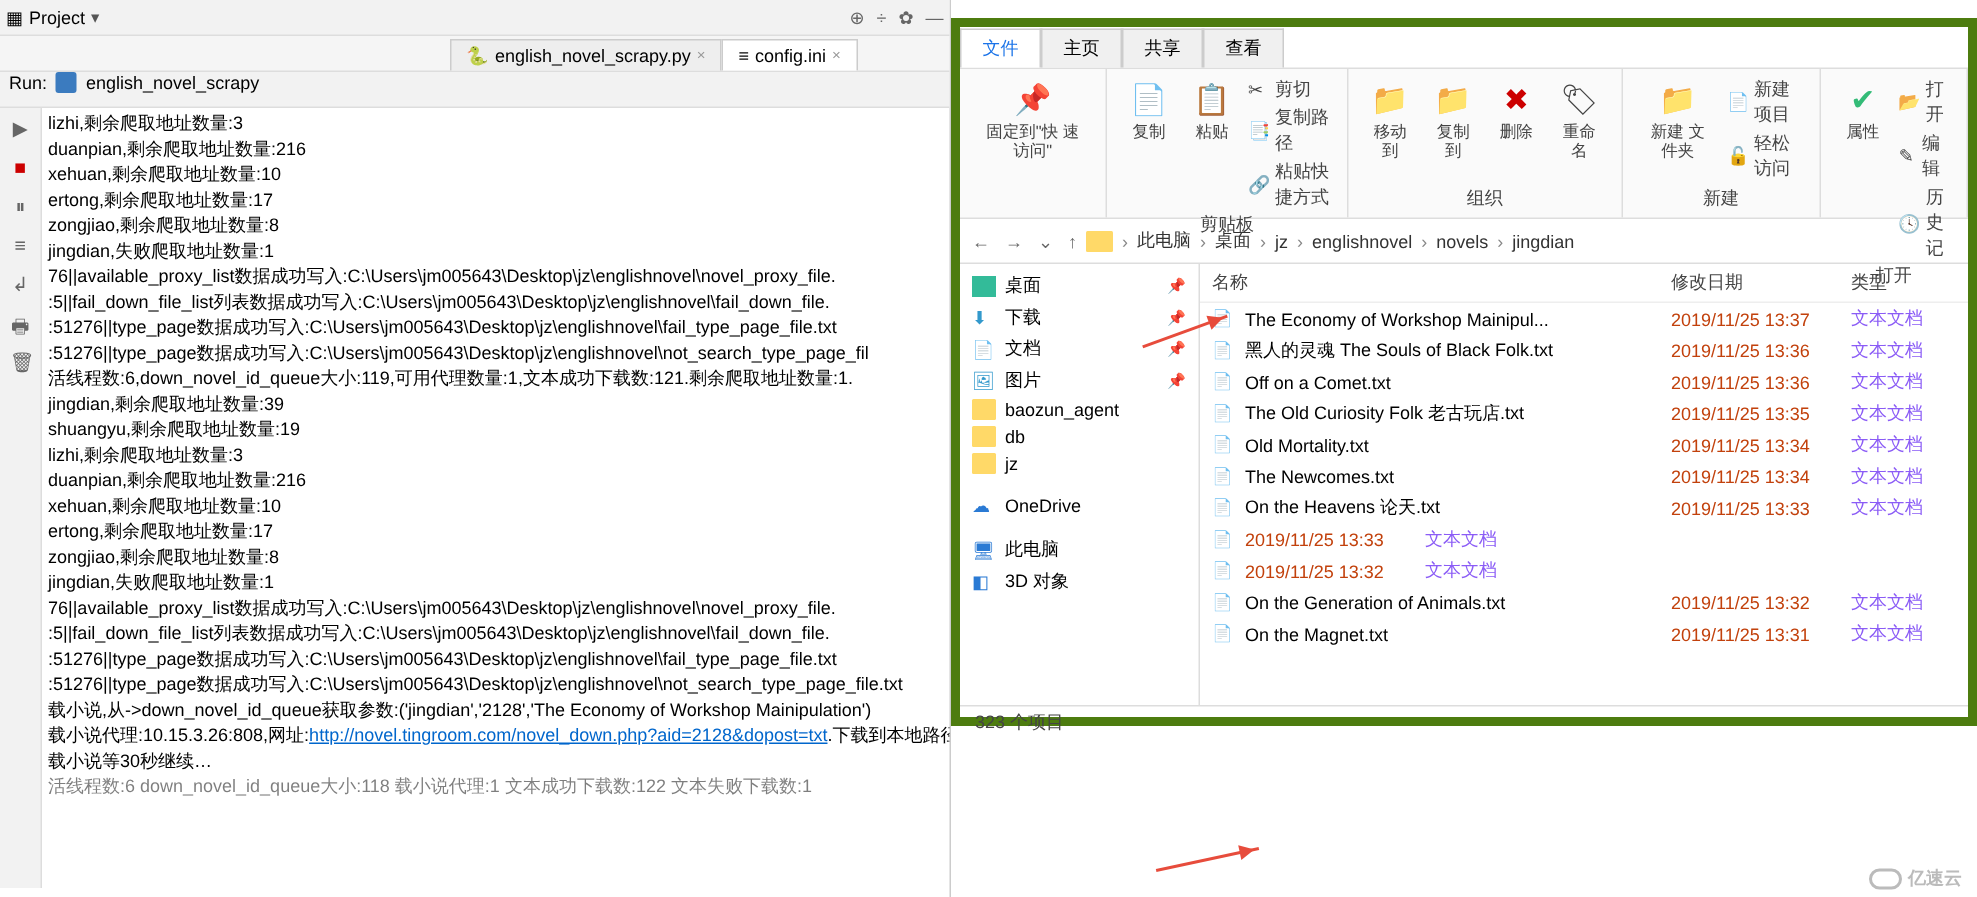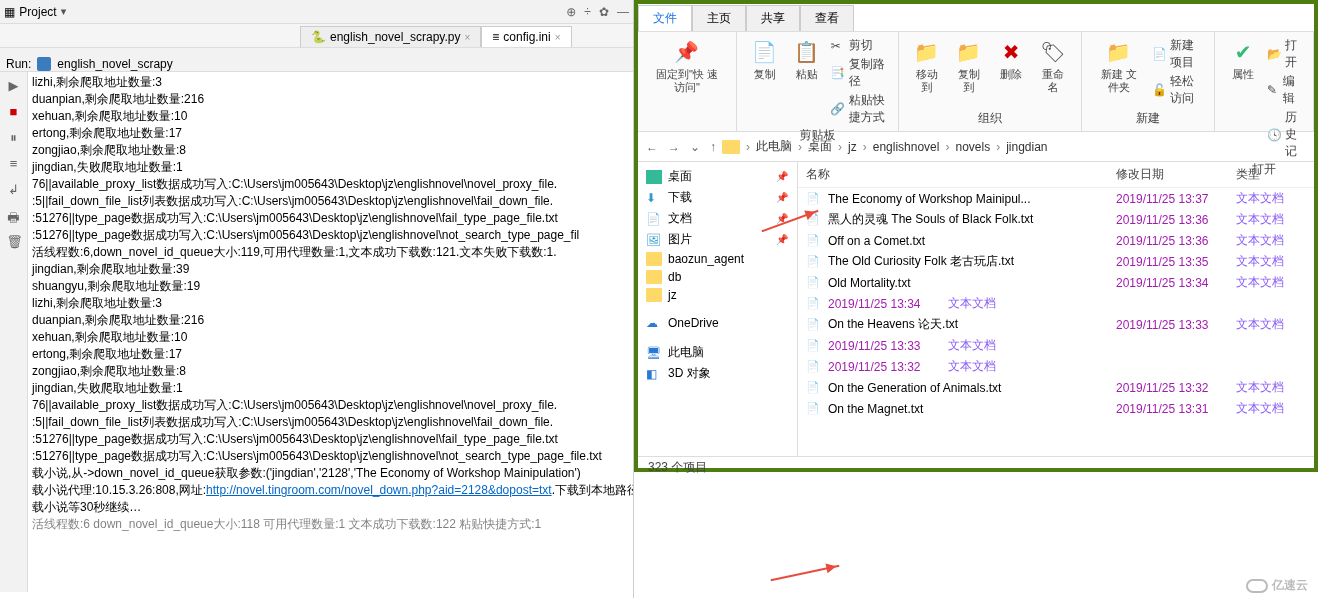--- a/index.html
+++ b/index.html
@@ -6,33 +6,33 @@
 body{width:1318px;height:598px;background:#fff;overflow:hidden;position:relative}
 .ide{position:absolute;left:0;top:0;width:634px;height:598px;border-right:1px solid #ccc}
 .ide-top{height:24px;background:#f2f2f2;border-bottom:1px solid #ddd;display:flex;align-items:center;padding:0 4px}
 .ide-top .proj{display:flex;align-items:center;gap:4px;flex:1}
 .ide-top .ticon{font-size:11px;color:#555}
 .ide-top .tbtns{display:flex;gap:8px;color:#666}
 .tabs{height:24px;background:#f5f5f5;border-bottom:1px solid #ddd;display:flex;align-items:flex-end;padding-left:300px}
 .tab{padding:3px 10px;border:1px solid #ccc;border-bottom:none;background:#eee;display:flex;align-items:center;gap:4px;font-size:11px}
 .tab.active{background:#fff}
 .tab .x{color:#999;font-size:10px}
-.run-bar{height:24px;background:#f2f2f2;border-bottom:1px solid #ddd;display:flex;align-items:flex-end;padding:0 6px;gap:6px}
+.run-bar{height:24px;background:#f2f2f2;border-bottom:1px solid #ddd;display:flex;align-items:flex-start;padding:0 6px;gap:6px}
 .run-bar .ric{width:14px;height:14px;background:#3b7bbf;border-radius:2px}
 .side-icons{position:absolute;left:0;top:72px;width:28px;background:#f2f2f2;height:520px;display:flex;flex-direction:column;align-items:center;gap:12px;padding-top:6px;border-right:1px solid #ddd}
 .side-icons div{width:14px;height:14px;color:#666;font-size:13px;text-align:center}
 .console{position:absolute;left:28px;top:72px;right:0;bottom:0;padding:2px 4px;font-family:"SimSun",monospace;font-size:12px;line-height:17px;color:#000;overflow:hidden;white-space:nowrap}
 .console .line{white-space:nowrap}
 .console .red{color:#d00}
 .console a{color:#0066cc;text-decoration:underline}
 .arrow1{position:absolute;left:760px;top:220px;width:60px;height:2px;background:#e74c3c;transform:rotate(-20deg)}
 .arrow1:after{content:"";position:absolute;right:-2px;top:-4px;border:5px solid transparent;border-left:10px solid #e74c3c}
 .arrow2{position:absolute;left:770px;top:572px;width:70px;height:2px;background:#e74c3c;transform:rotate(-12deg)}
 .arrow2:after{content:"";position:absolute;right:-2px;top:-4px;border:5px solid transparent;border-left:10px solid #e74c3c}
-.explorer{position:absolute;left:634px;top:0;width:684px;height:472px;background:#fff;border:4px solid #4d7c0f}
+.explorer{position:absolute;left:634px;top:12px;width:684px;height:472px;background:#fff;border:6px solid #4d7c0f}
 .ex-titlebar{height:28px;background:#fff;border-bottom:1px solid #ddd;display:flex;align-items:flex-end}
 .ex-tab{padding:4px 14px;border:1px solid #ccc;border-bottom:none;font-size:12px;background:#f0f0f0}
 .ex-tab.sel{background:#fff;color:#1a73e8}
 .ribbon{height:100px;border-bottom:1px solid #ddd;display:flex;background:#fafafa}
 .rgroup{border-right:1px solid #ddd;padding:4px 10px;display:flex;flex-direction:column;align-items:center;justify-content:space-between;font-size:11px;color:#444}
 .rbtn{display:flex;flex-direction:column;align-items:center;gap:2px;padding:2px 4px}
 .rbtn .ri{width:28px;height:28px;display:flex;align-items:center;justify-content:center;font-size:20px}
 .rbtn .rt{font-size:11px;text-align:center;line-height:13px}
 .rsmall{display:flex;align-items:center;gap:4px;padding:1px 0;font-size:11px}
 .rsmall .si{width:14px;height:14px;font-size:12px}
@@ -47,21 +47,21 @@
 .tnode .fold{background:#ffd968;border-radius:1px}
 .tnode .pin{color:#888;font-size:10px;margin-left:auto}
 .files{flex:1;overflow:hidden}
 .fhead{display:flex;padding:4px 8px;border-bottom:1px solid #eee;color:#444;font-size:12px}
 .fhead .c1{flex:1}
 .fhead .c2{width:120px}
 .fhead .c3{width:70px}
 .frow{display:flex;padding:2px 8px;font-size:12px;align-items:center}
 .frow .fic{width:16px;margin-right:6px;color:#888;font-size:11px}
 .frow .c1{flex:1;white-space:nowrap;overflow:hidden;text-overflow:ellipsis}
-.frow .c2{width:120px;color:#a21caf}
+.frow .c2{width:120px;color:#c2410c}
 .frow .c3{width:70px;color:#8b5cf6}
 .status{height:22px;border-top:1px solid #ddd;padding:2px 10px;font-size:12px;color:#444}
 .watermark{position:absolute;right:10px;bottom:4px;font-size:16px;color:#bbb;font-weight:bold;display:flex;align-items:center;gap:4px}
 .watermark .wi{width:22px;height:14px;border:2px solid #bbb;border-radius:10px;position:relative}
 </style>
 </head>
 <body>
 
 <div class="ide">
   <div class="ide-top">
@@ -107,37 +107,37 @@
     <div class="line">lizhi,剩余爬取地址数量:3</div>
     <div class="line">duanpian,剩余爬取地址数量:216</div>
     <div class="line">xehuan,剩余爬取地址数量:10</div>
     <div class="line">ertong,剩余爬取地址数量:17</div>
     <div class="line">zongjiao,剩余爬取地址数量:8</div>
     <div class="line">jingdian,失败爬取地址数量:1</div>
     <div class="line">76||available_proxy_list数据成功写入:C:\Users\jm005643\Desktop\jz\englishnovel\novel_proxy_file.</div>
     <div class="line">:5||fail_down_file_list列表数据成功写入:C:\Users\jm005643\Desktop\jz\englishnovel\fail_down_file.</div>
     <div class="line">:51276||type_page数据成功写入:C:\Users\jm005643\Desktop\jz\englishnovel\fail_type_page_file.txt</div>
     <div class="line">:51276||type_page数据成功写入:C:\Users\jm005643\Desktop\jz\englishnovel\not_search_type_page_fil</div>
-    <div class="line">活线程数:6,down_novel_id_queue大小:119,可用代理数量:1,文本成功下载数:121.文本失败下载数:1.</div>
+    <div class="line">活线程数:6,down_novel_id_queue大小:119,可用代理数量:1,文本成功下载数:121.剩余爬取地址数量:1.</div>
     <div class="line">jingdian,剩余爬取地址数量:39</div>
     <div class="line">shuangyu,剩余爬取地址数量:19</div>
     <div class="line">lizhi,剩余爬取地址数量:3</div>
     <div class="line">duanpian,剩余爬取地址数量:216</div>
     <div class="line">xehuan,剩余爬取地址数量:10</div>
     <div class="line">ertong,剩余爬取地址数量:17</div>
     <div class="line">zongjiao,剩余爬取地址数量:8</div>
     <div class="line">jingdian,失败爬取地址数量:1</div>
     <div class="line">76||available_proxy_list数据成功写入:C:\Users\jm005643\Desktop\jz\englishnovel\novel_proxy_file.</div>
     <div class="line">:5||fail_down_file_list列表数据成功写入:C:\Users\jm005643\Desktop\jz\englishnovel\fail_down_file.</div>
     <div class="line">:51276||type_page数据成功写入:C:\Users\jm005643\Desktop\jz\englishnovel\fail_type_page_file.txt</div>
     <div class="line">:51276||type_page数据成功写入:C:\Users\jm005643\Desktop\jz\englishnovel\not_search_type_page_file.txt</div>
     <div class="line">载小说,从-&gt;down_novel_id_queue获取参数:('jingdian','2128','The Economy of Workshop Mainipulation')</div>
     <div class="line"><span>载小说代理:10.15.3.26:808,网址:</span><a>http://novel.tingroom.com/novel_down.php?aid=2128&amp;dopost=txt</a><span>.下载到本地路径:C:\Users\jm005643\Desktop\jz\englishnovel\novels\jingdian/The Economy of Workshop Mainipulation.txt</span></div>
     <div class="line">载小说等30秒继续…</div>
-    <div class="line" style="opacity:.5">活线程数:6 down_novel_id_queue大小:118 可用代理数量:1 文本成功下载数:122 粘贴快捷方式:1</div>
+    <div class="line" style="opacity:.5">活线程数:6 down_novel_id_queue大小:118 载小说代理:1 文本成功下载数:122 文本失败下载数:1</div>
   </div>
 </div>
 
 <div class="explorer">
   <div class="ex-titlebar">
     <div class="ex-tab sel">文件</div>
     <div class="ex-tab">主页</div>
     <div class="ex-tab">共享</div>
     <div class="ex-tab">查看</div>
   </div>
@@ -341,20 +341,21 @@
             <span class="c3">文本文档</span>
           </div>
           <div class="frow">
             <span class="fic">📄</span>
             <span class="c1">Old Mortality.txt</span>
             <span class="c2">2019/11/25 13:34</span>
             <span class="c3">文本文档</span>
           </div>
           <div class="frow">
             <span class="fic">📄</span>
+            <span class="c1">The Newcomes.txt</span>
             <span class="c2">2019/11/25 13:34</span>
             <span class="c3">文本文档</span>
           </div>
           <div class="frow">
             <span class="fic">📄</span>
             <span class="c1">On the Heavens 论天.txt</span>
             <span class="c2">2019/11/25 13:33</span>
             <span class="c3">文本文档</span>
           </div>
           <div class="frow">

